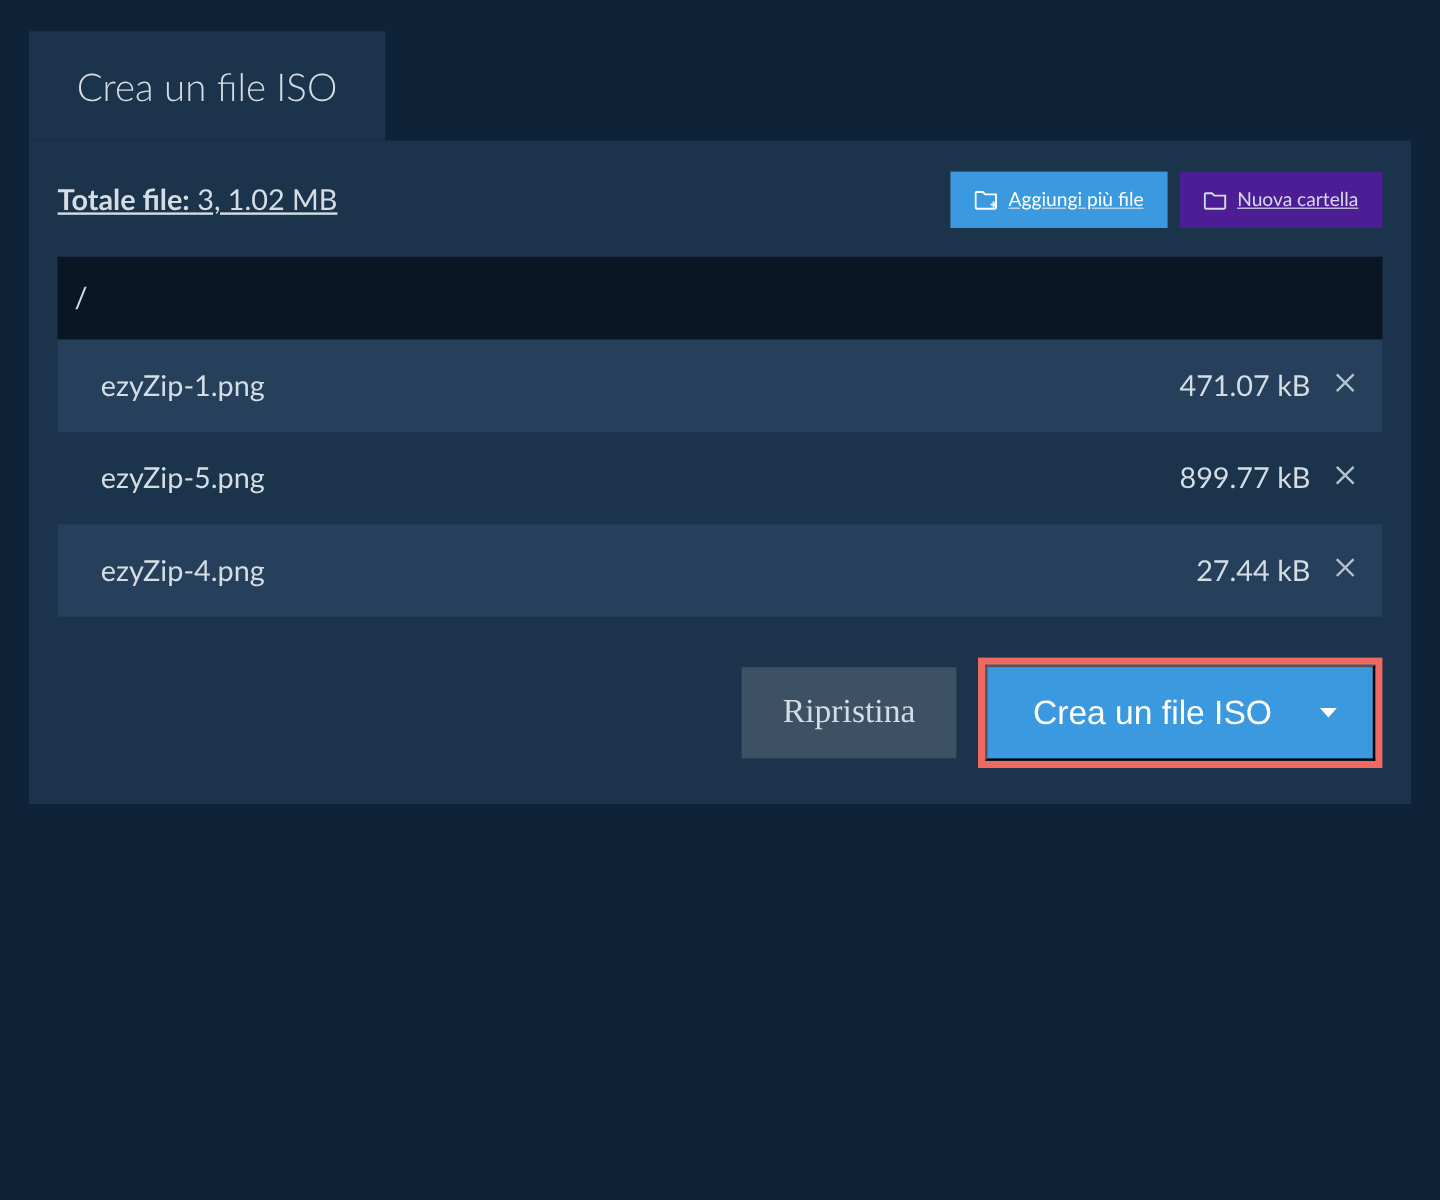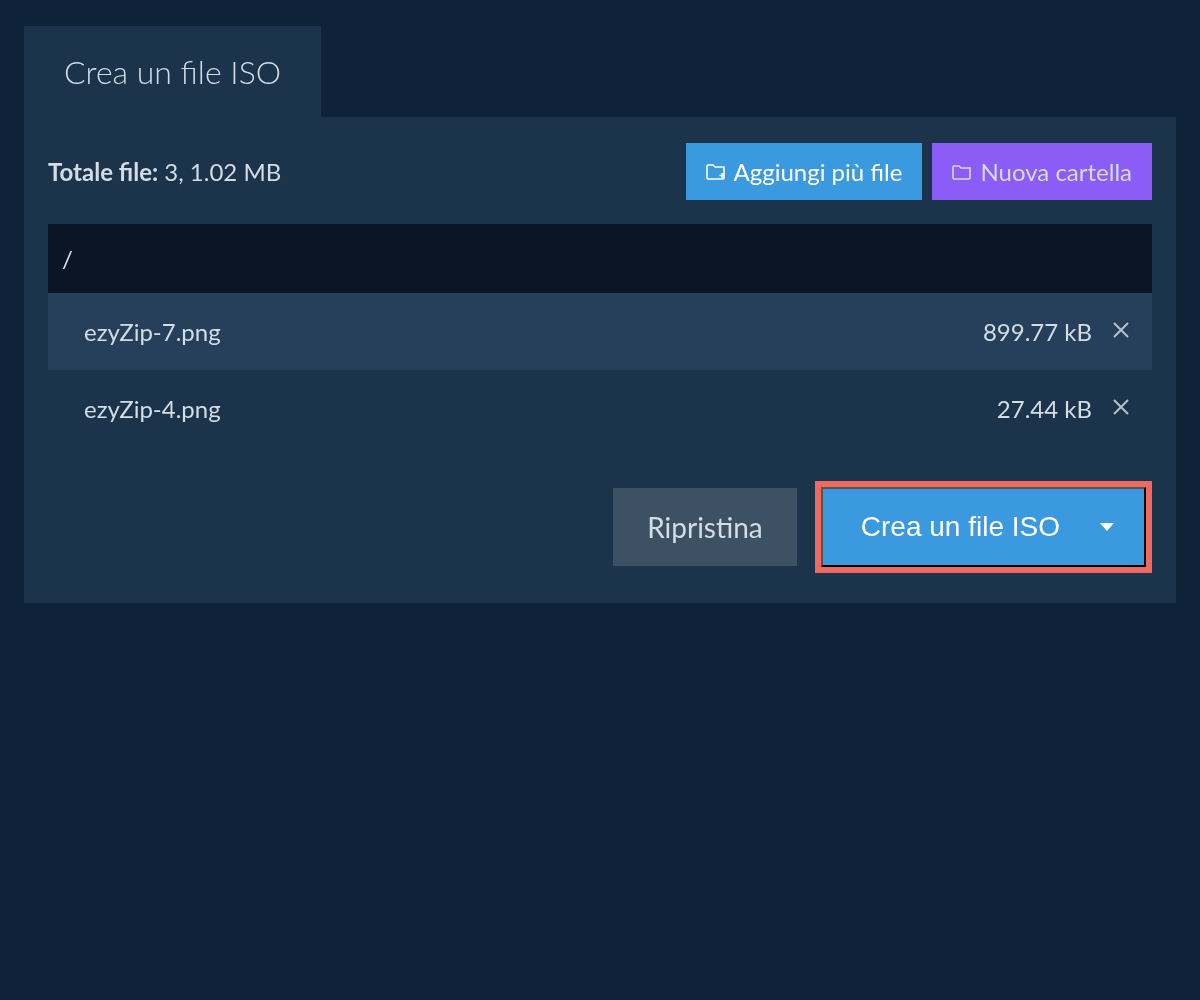--- a/index.html
+++ b/index.html
@@ -27,50 +27,51 @@
     }
     .panel {
       background: #1b334b;
       padding: 26px 24px 30px 24px;
     }
     .header-row {
       display: flex;
       align-items: center;
       justify-content: space-between;
       margin-bottom: 24px;
+      text-decoration: underline;
     }
     .total-files {
       font-size: 24px;
       color: #d4dce4;
       font-weight: 400;
     }
     .total-files .bold {
       font-weight: 700;
     }
     .header-buttons {
       display: flex;
       gap: 10px;
     }
     .btn {
       display: inline-flex;
       align-items: center;
       gap: 8px;
       padding: 14px 20px;
       border: none;
-      font-size: 24px;
+      font-size: 16px;
       cursor: pointer;
       font-family: inherit;
       font-weight: 400;
     }
     .btn-primary {
       background: #3b99e0;
       color: #ffffff;
     }
     .btn-secondary {
-      background: #8b5cf6;
+      background: #4c1d95;
       color: #d4dce4;
     }
     .icon {
       display: inline-flex;
       align-items: center;
       justify-content: center;
     }
     .file-list {
       margin-top: 8px;
     }
@@ -112,20 +113,21 @@
       margin-top: 34px;
       align-items: center;
     }
     .btn-large {
       font-size: 28px;
       padding: 22px 34px;
     }
     .btn-reset {
       background: #3d5165;
       color: #d4dce4;
+      font-family: Liberation Serif, serif;
     }
     .btn-create-wrap {
       border: 6px solid #ee695f;
       display: inline-flex;
     }
     .btn-create {
       background: #3b99e0;
       color: #ffffff;
       display: flex;
       align-items: center;
@@ -172,21 +174,30 @@
           </span>
           <span>Nuova cartella</span>
         </button>
       </div>
     </div>
 
     <div class="file-list">
       <div class="path-row">/</div>
       <div id="file-rows">
           <div class="file-row">
-            <span>ezyZip-7.png</span>
+            <span>ezyZip-1.png</span>
+            <div class="file-right">
+              <span class="file-size">471.07 kB</span>
+              <span class="remove-icon"><svg width="22" height="22" viewBox="0 0 22 22">
+                  <path d="M4 4l14 14M18 4L4 18" stroke="#b5c1cd" stroke-width="2"></path>
+                </svg></span>
+            </div>
+          </div>
+          <div class="file-row">
+            <span>ezyZip-5.png</span>
             <div class="file-right">
               <span class="file-size">899.77 kB</span>
               <span class="remove-icon"><svg width="22" height="22" viewBox="0 0 22 22">
                   <path d="M4 4l14 14M18 4L4 18" stroke="#b5c1cd" stroke-width="2"></path>
                 </svg></span>
             </div>
           </div>
           <div class="file-row">
             <span>ezyZip-4.png</span>
             <div class="file-right">

